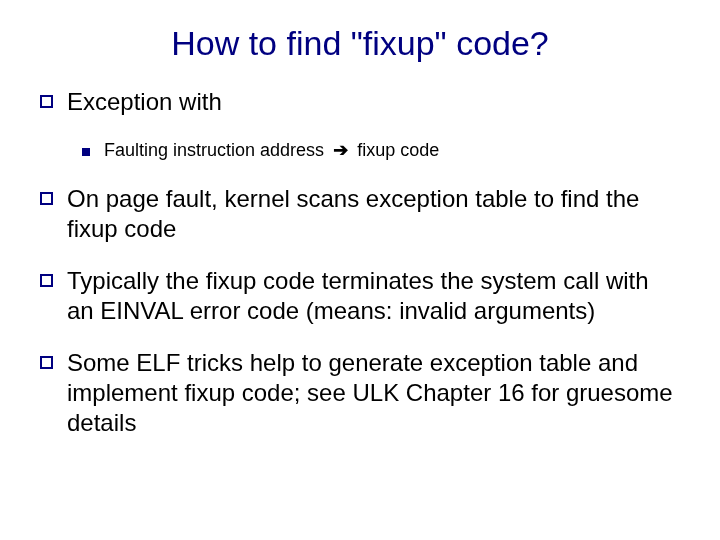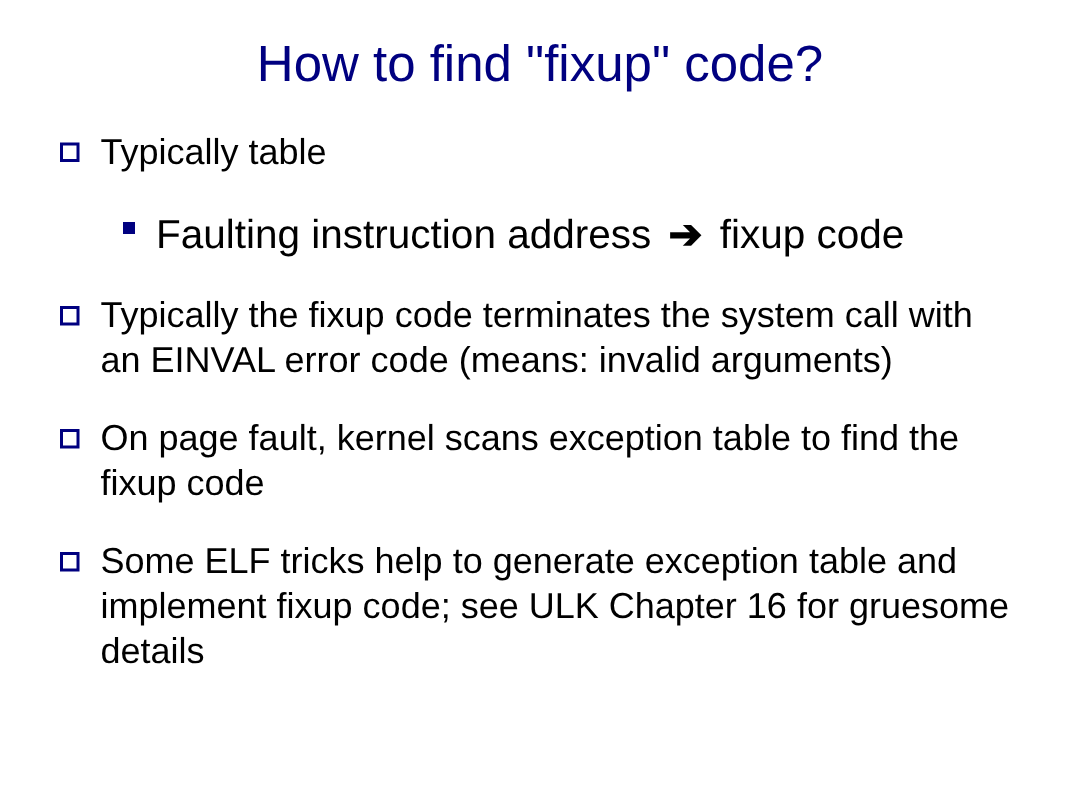--- a/index.html
+++ b/index.html
@@ -51,21 +51,21 @@
     flex: 1 1 auto;
   }
   .sub-list {
     margin: 6px 0 22px 42px;
     padding: 0;
     list-style: none;
   }
   .sub-item {
     display: flex;
     align-items: flex-start;
-    font-size: 27px;
+    font-size: 18px;
     line-height: 1.3;
   }
   .sub-item .sub-marker {
     flex: 0 0 auto;
     width: 8px;
     height: 8px;
     background: #000080;
     margin-top: 9px;
     margin-right: 14px;
   }
@@ -81,40 +81,40 @@
 <body>
 
 <div class="slide">
 
   <h1 class="title">How to find "fixup" code?</h1>
 
   <ul class="bullet-list">
 
     <li class="bullet-item">
       <span class="marker"></span>
-      <span class="text">Typically table</span>
+      <span class="text">Exception with</span>
     </li>
 
     <ul class="sub-list">
       <li class="sub-item">
         <span class="sub-marker"></span>
         <span class="text">
           <span>Faulting instruction address </span><span class="arrow">➔</span><span> fixup code</span>
         </span>
       </li>
     </ul>
 
     <li class="bullet-item">
       <span class="marker"></span>
-      <span class="text">Typically the fixup code terminates the system call with an EINVAL error code (means: invalid arguments)</span>
+      <span class="text">On page fault, kernel scans exception table to find the fixup code</span>
     </li>
 
     <li class="bullet-item">
       <span class="marker"></span>
-      <span class="text">On page fault, kernel scans exception table to find the fixup code</span>
+      <span class="text">Typically the fixup code terminates the system call with an EINVAL error code (means: invalid arguments)</span>
     </li>
 
     <li class="bullet-item">
       <span class="marker"></span>
       <span class="text">Some ELF tricks help to generate exception table and implement fixup code; see ULK Chapter 16 for gruesome details</span>
     </li>
 
   </ul>
 
 </div>

